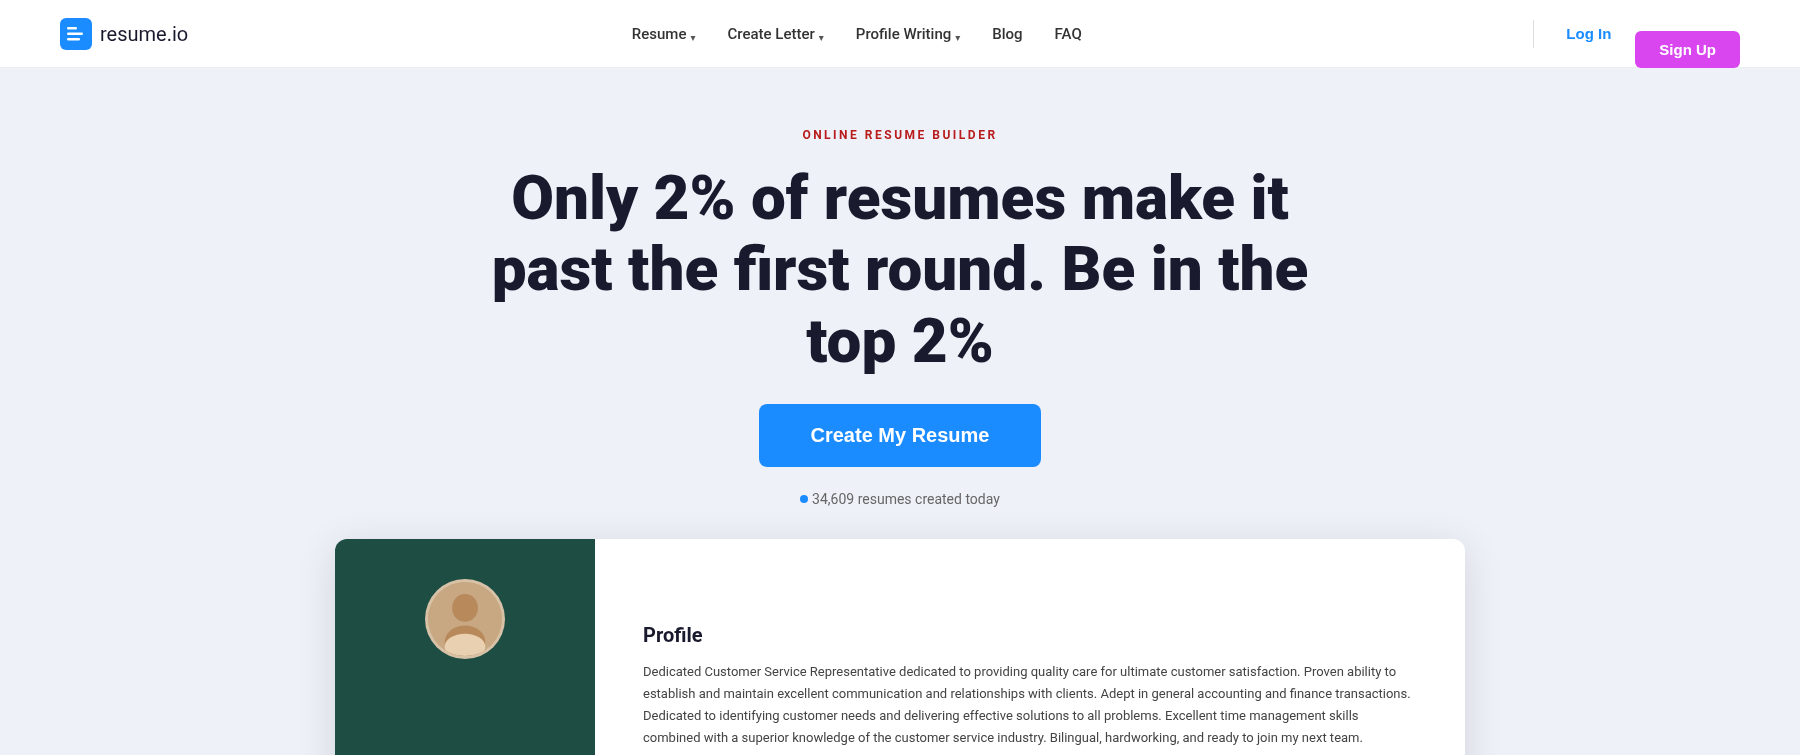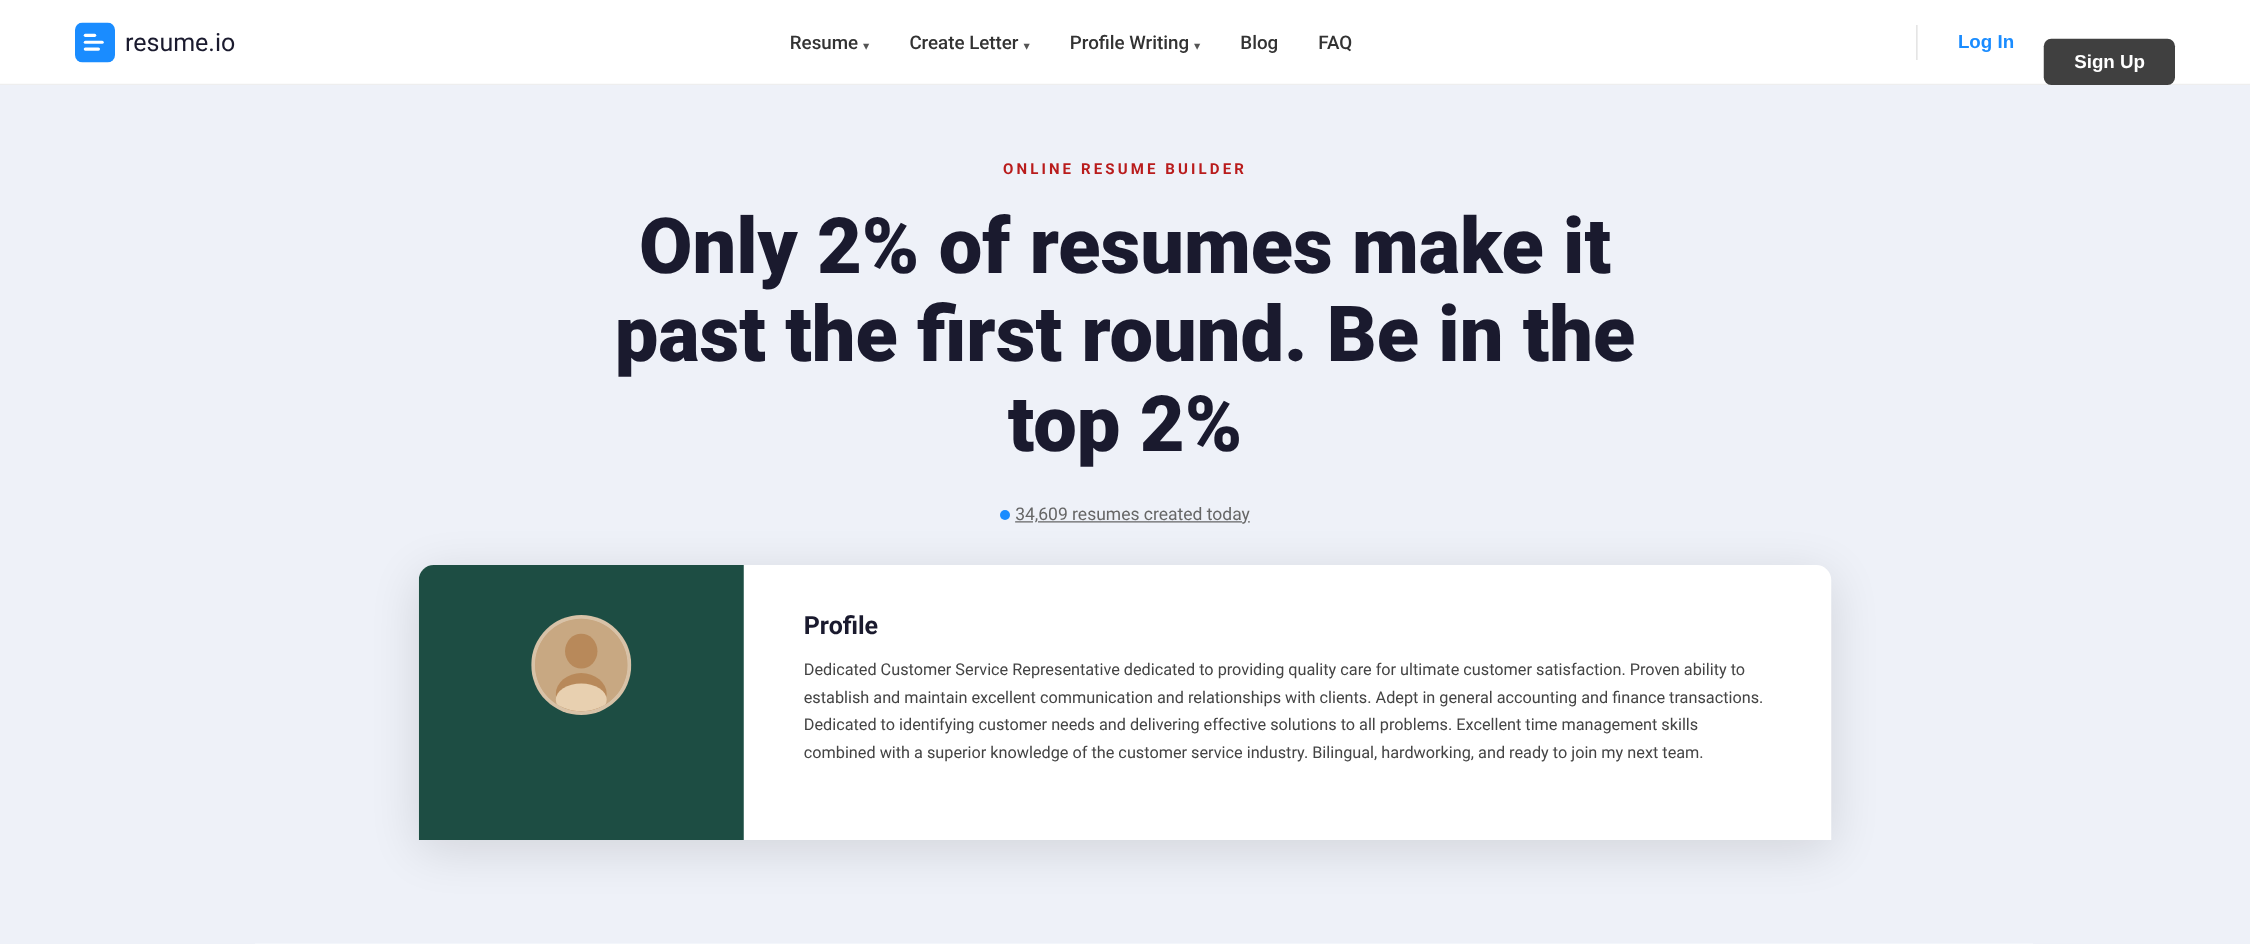--- a/index.html
+++ b/index.html
@@ -91,21 +91,21 @@
       border: none;
       cursor: pointer;
       font-weight: 600;
       border-radius: 4px;
     }
 
     .btn-signup {
       padding: 10px 24px;
       font-size: 15px;
       color: #fff;
-      background: #404040;
+      background: #d946ef;
       border: none;
       cursor: pointer;
       font-weight: 700;
       border-radius: 6px;
       margin-top: 32px;
     }
 
     
     .hero {
       background: #eef1f8;
@@ -157,21 +157,20 @@
       margin-bottom: 24px;
     }
 
     .resumes-count {
       display: flex;
       align-items: center;
       gap: 4px;
       font-size: 14px;
       color: #666;
       margin-bottom: 32px;
-      text-decoration: underline;
     }
 
     .count-dot {
       width: 8px;
       height: 8px;
       background: #1a8cff;
       border-radius: 50%;
     }
 
     
@@ -216,20 +215,21 @@
     .resume-right {
       flex: 1;
       padding: 36px 48px;
     }
 
     .resume-section-title {
       font-size: 20px;
       font-weight: 700;
       color: #1a1a2e;
       margin-bottom: 14px;
+      margin-top: 48px;
     }
 
     .resume-section-text {
       font-size: 13px;
       color: #444;
       line-height: 1.7;
     }
   </style>
 </head>
 <body>
@@ -270,20 +270,21 @@
   <div class="navbar-actions">
     <div class="nav-divider"></div>
     <button class="btn-login">Log In</button>
     <button class="btn-signup">Sign Up</button>
   </div>
 </nav>
 
 <section class="hero">
   <p class="hero-eyebrow">ONLINE RESUME BUILDER</p>
   <h1 class="hero-title">Only 2% of resumes make it past the first round. Be in the top 2%</h1>
+  <button class="btn-cta">Create My Resume</button>
   <div class="resumes-count">
     <span class="count-dot"></span>
     <span>34,609 resumes created today</span>
   </div>
 
   <div class="resume-preview-wrapper">
 
     <div class="resume-left">
       <div class="resume-avatar">
 

